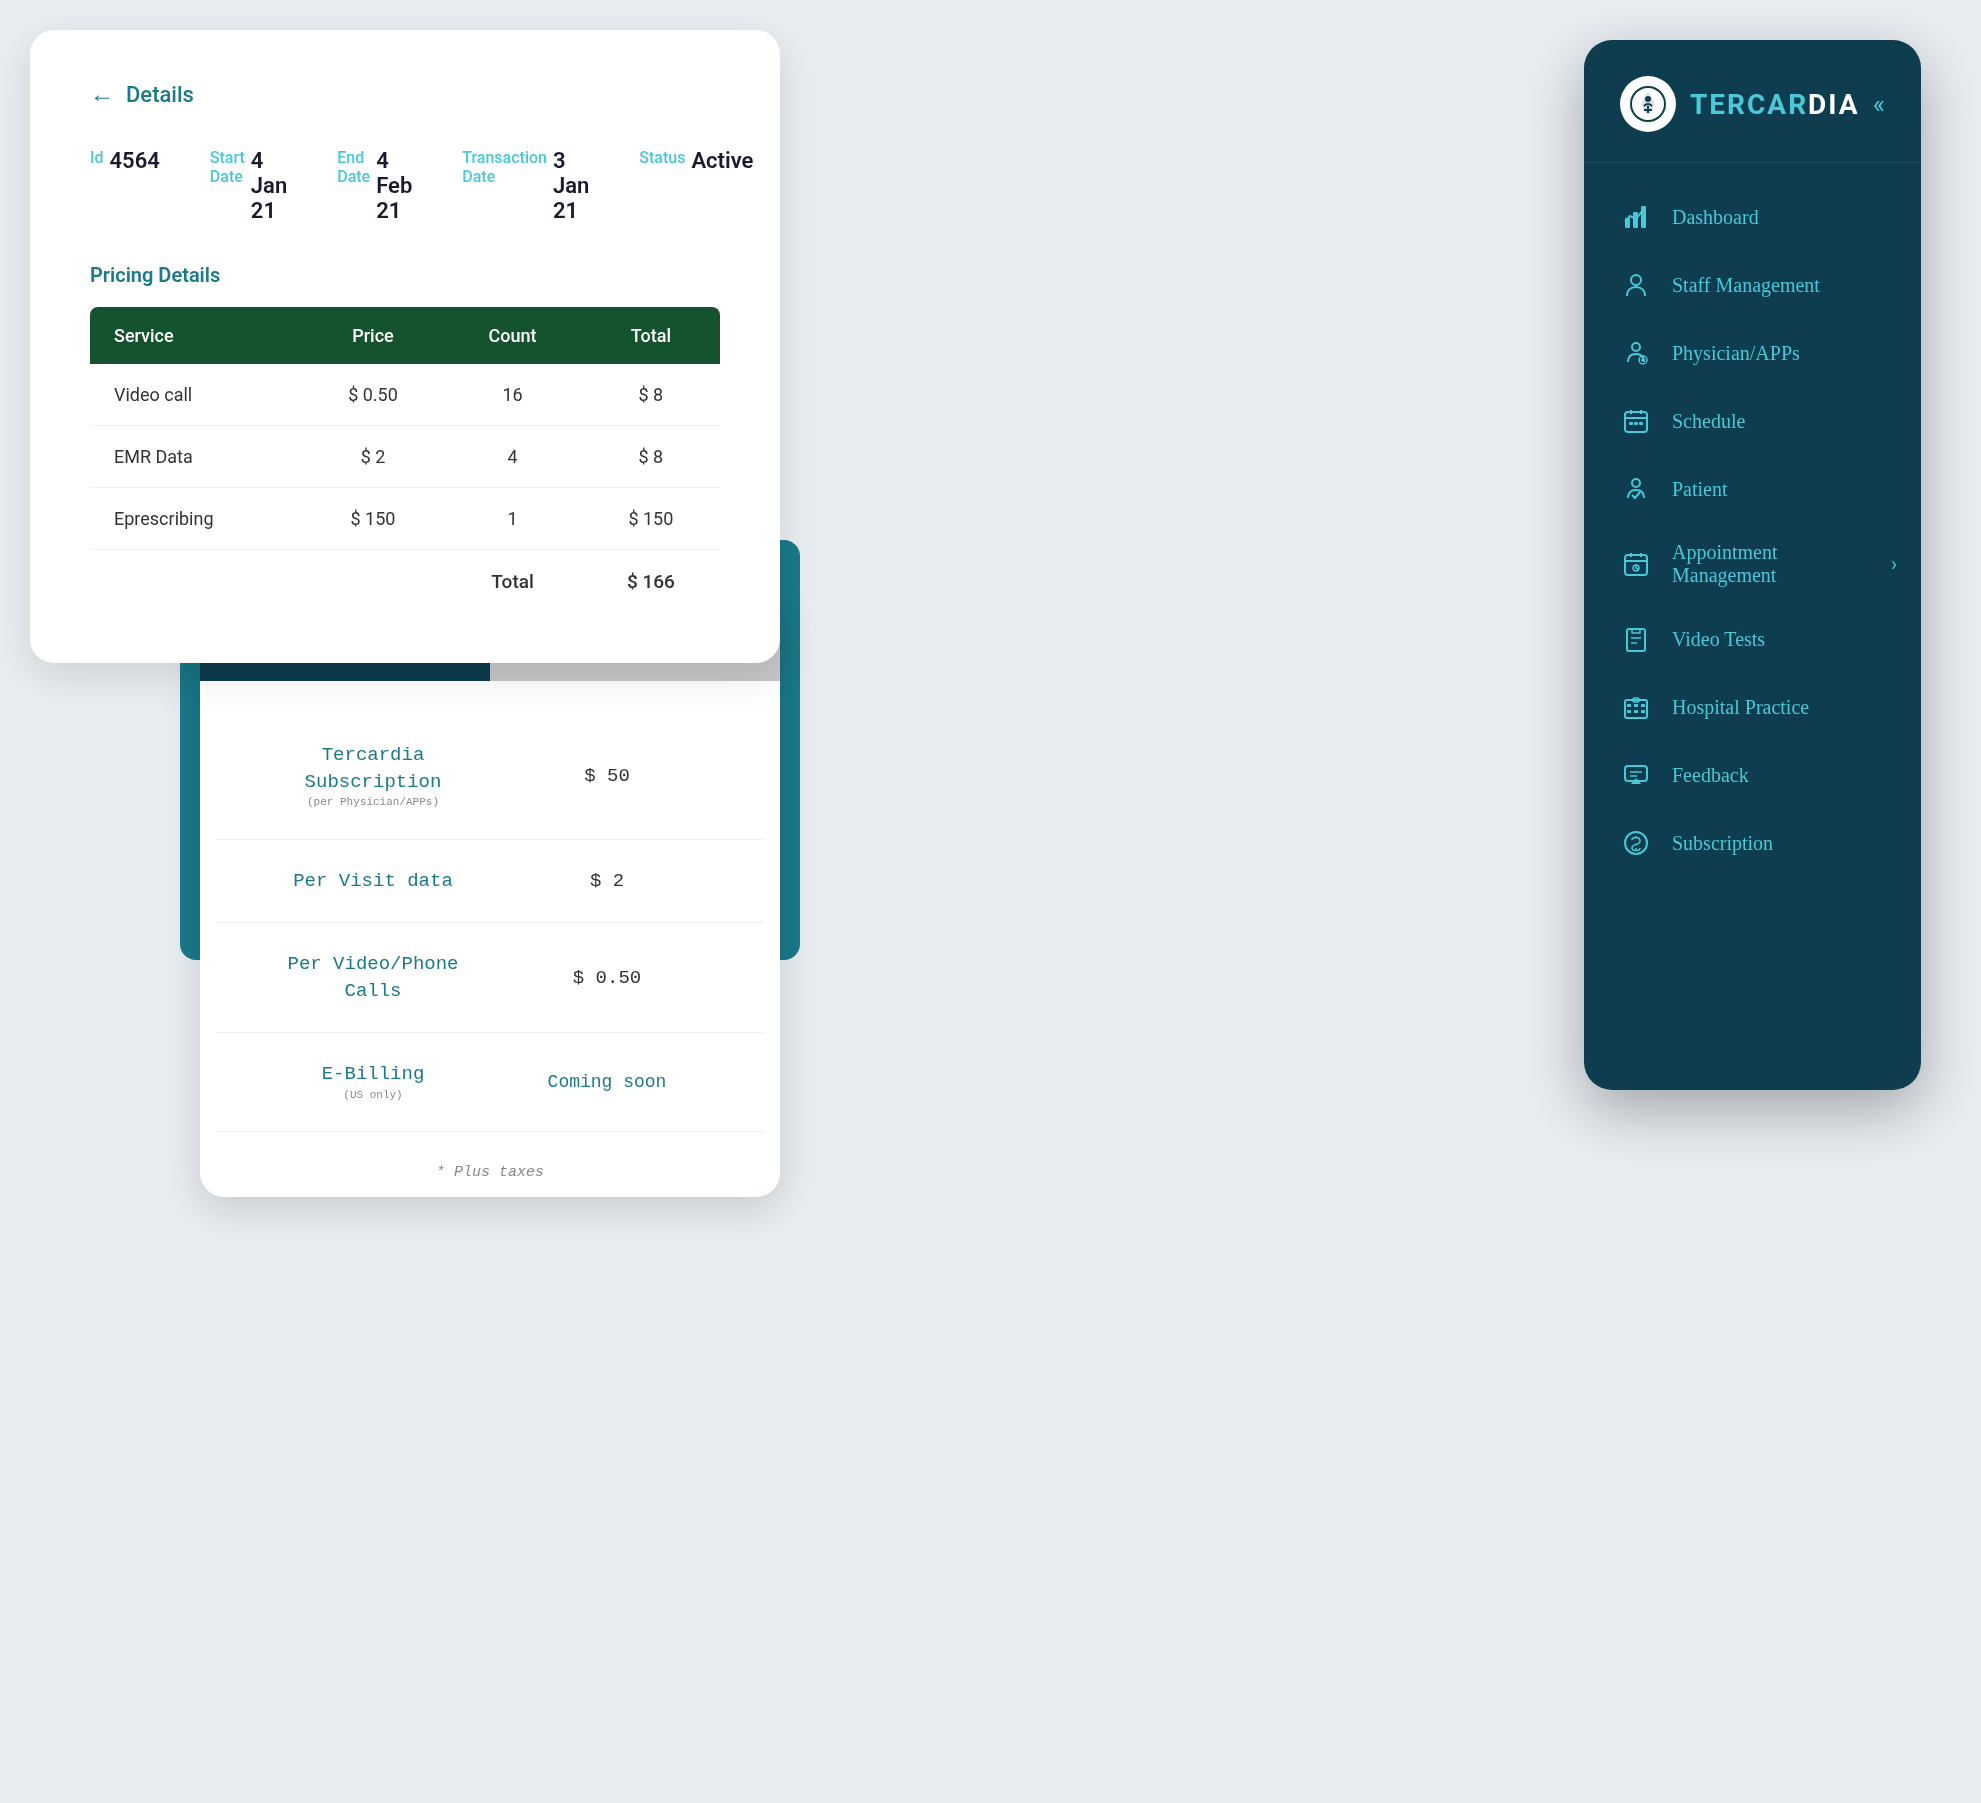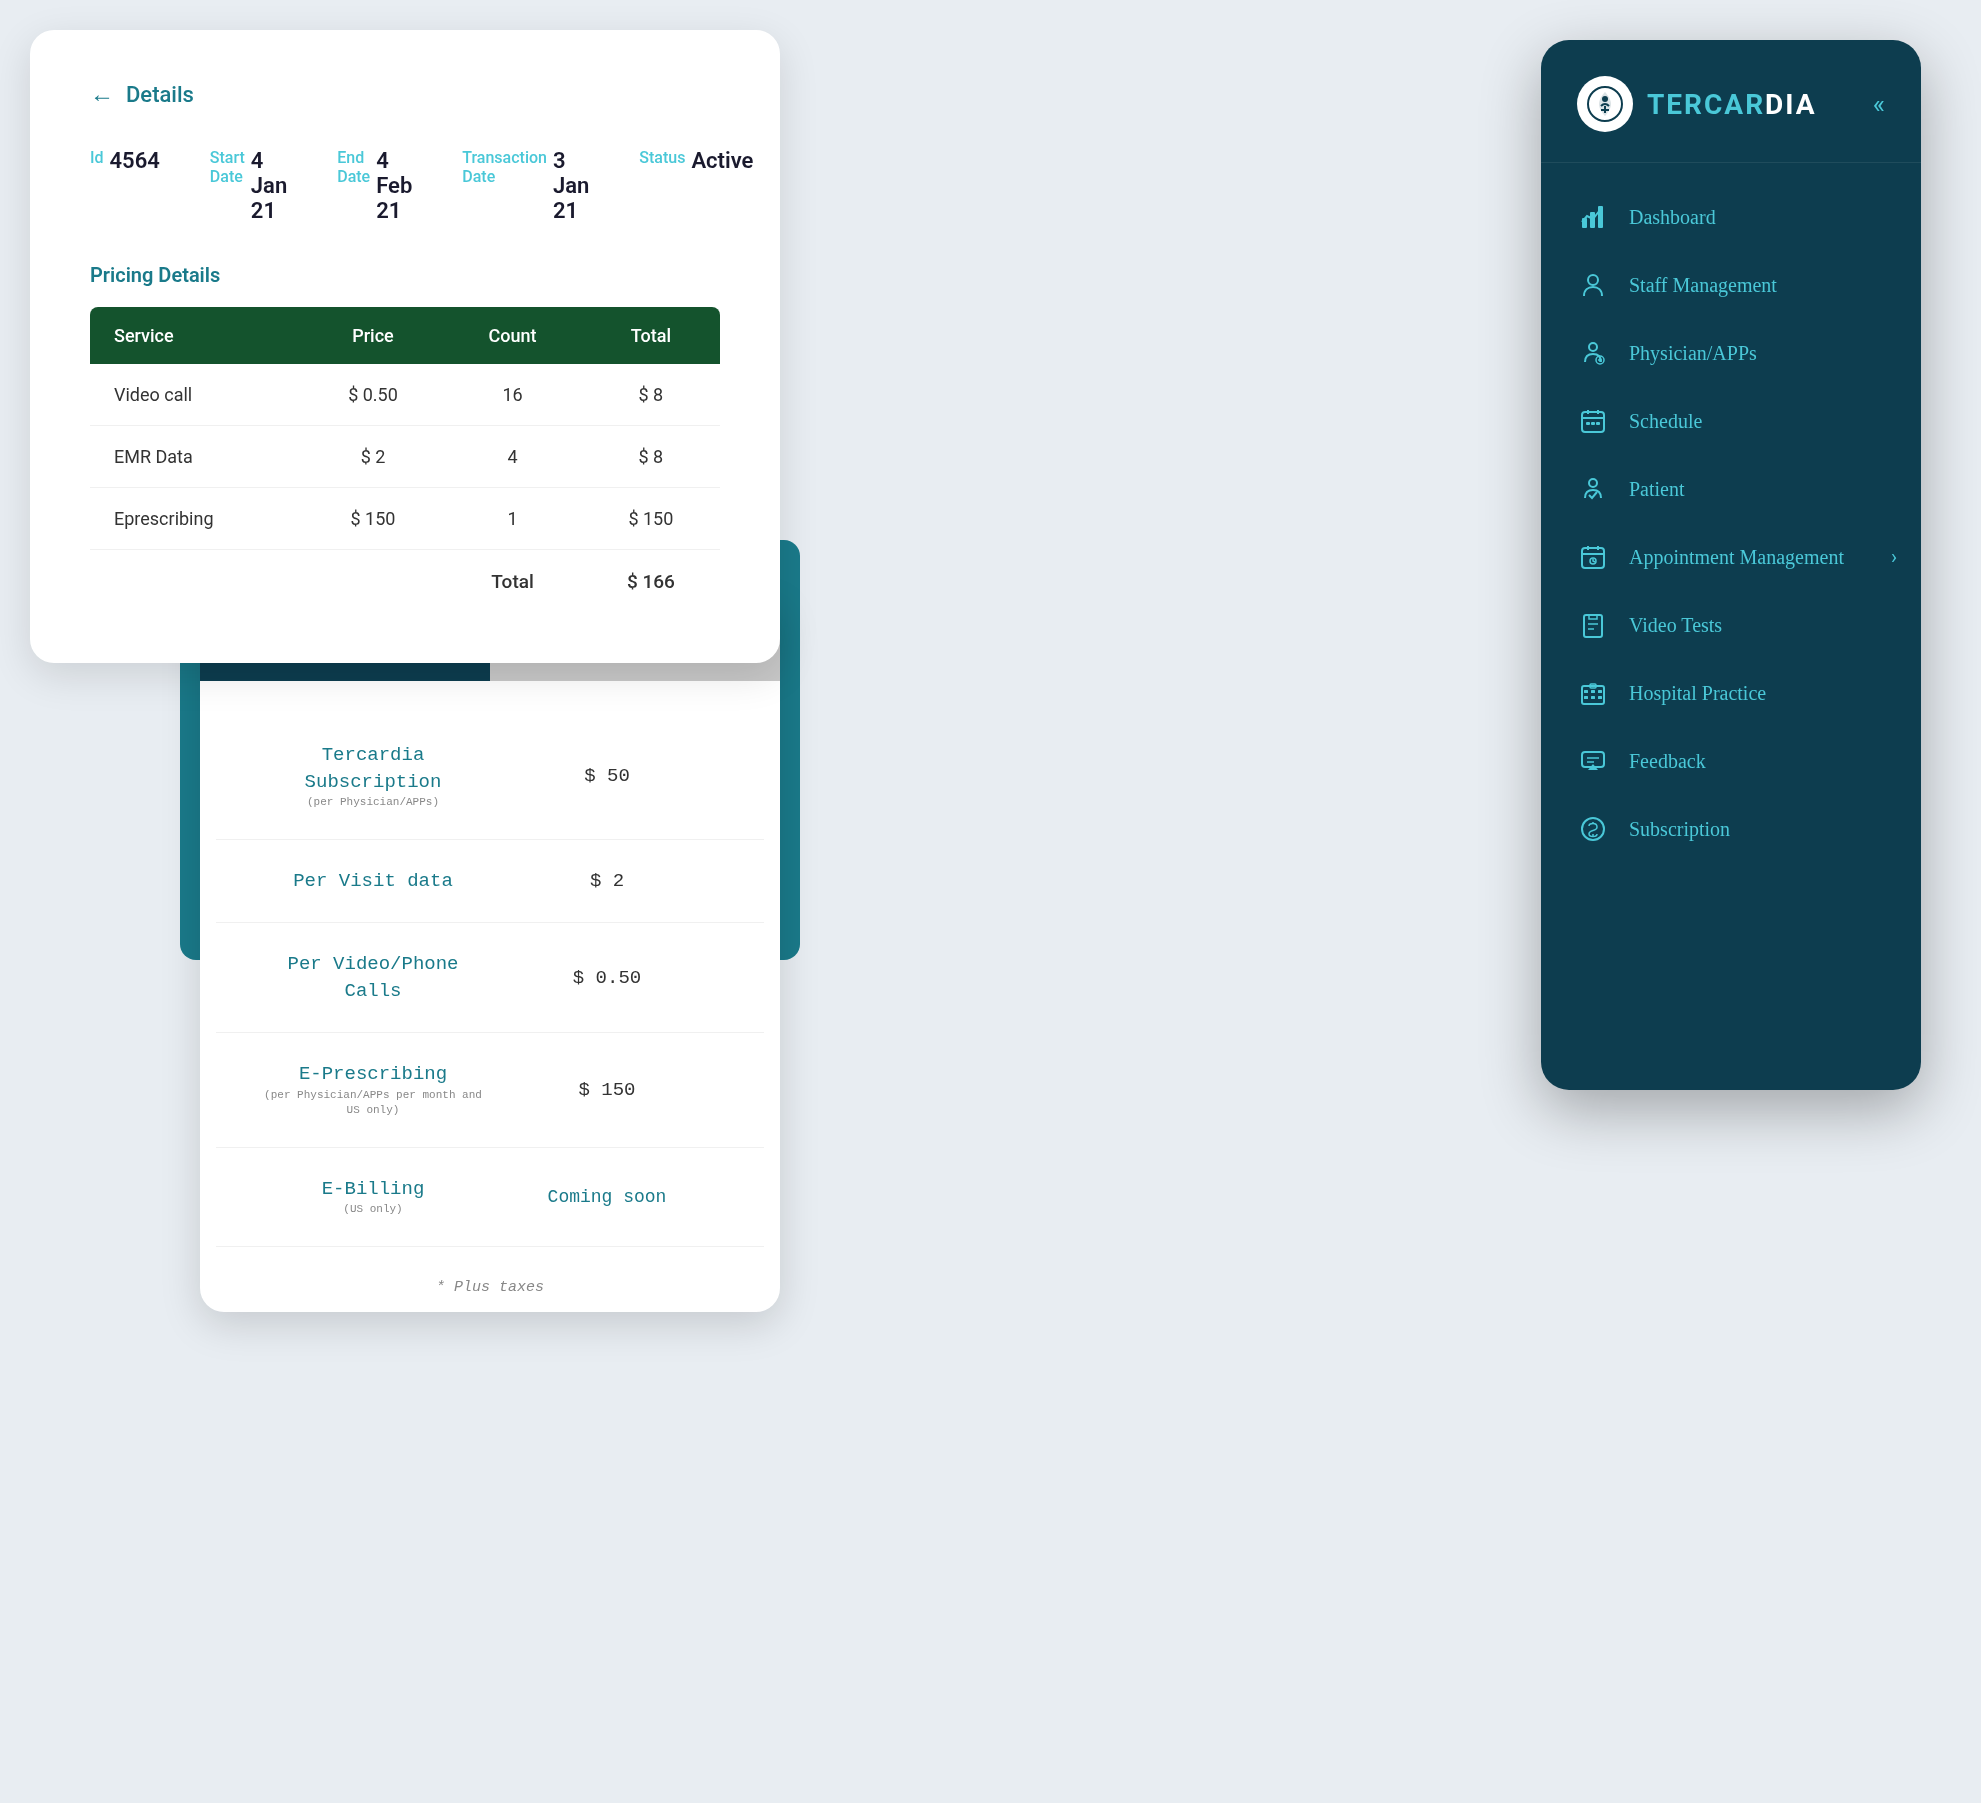--- a/index.html
+++ b/index.html
@@ -10,21 +10,21 @@
       height: 1803px;
       position: relative;
       overflow: hidden;
     }
 
     
     .sidebar {
       position: absolute;
       top: 40px;
       right: 60px;
-      width: 380px;
+      width: 337px;
       height: 1050px;
       background: #0d3d4f;
       border-radius: 28px;
       padding: 0;
       box-shadow: 0 20px 60px rgba(0,0,0,0.3);
       z-index: 10;
     }
 
     .sidebar-header {
       display: flex;
@@ -563,27 +563,20 @@
       <div class="service-price">$ 2</div>
     </div>
 
     <div class="service-row">
       <div class="service-name">
         <span>Per Video/Phone Calls</span>
       </div>
       <div class="service-price">$ 0.50</div>
     </div>
 
-    <div class="service-row">
-      <div class="service-name">
-        <span>E-Prescribing</span>
-        <span class="sub">(per Physician/APPs per month and US only)</span>
-      </div>
-      <div class="service-price">$ 150</div>
-    </div>
 
     <div class="service-row">
       <div class="service-name">
         <span>E-Billing</span>
         <span class="sub">(US only)</span>
       </div>
       <div class="service-price coming-soon">Coming soon</div>
     </div>
   </div>
 

